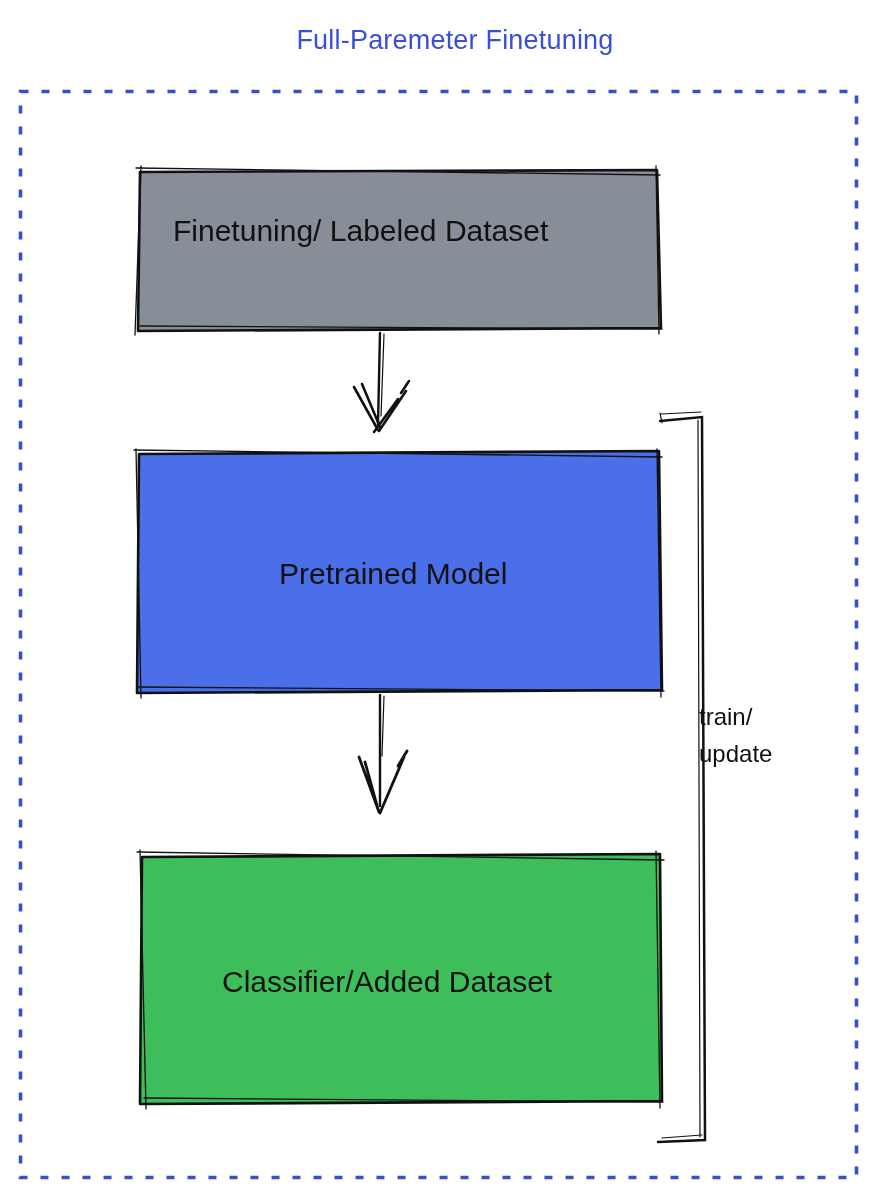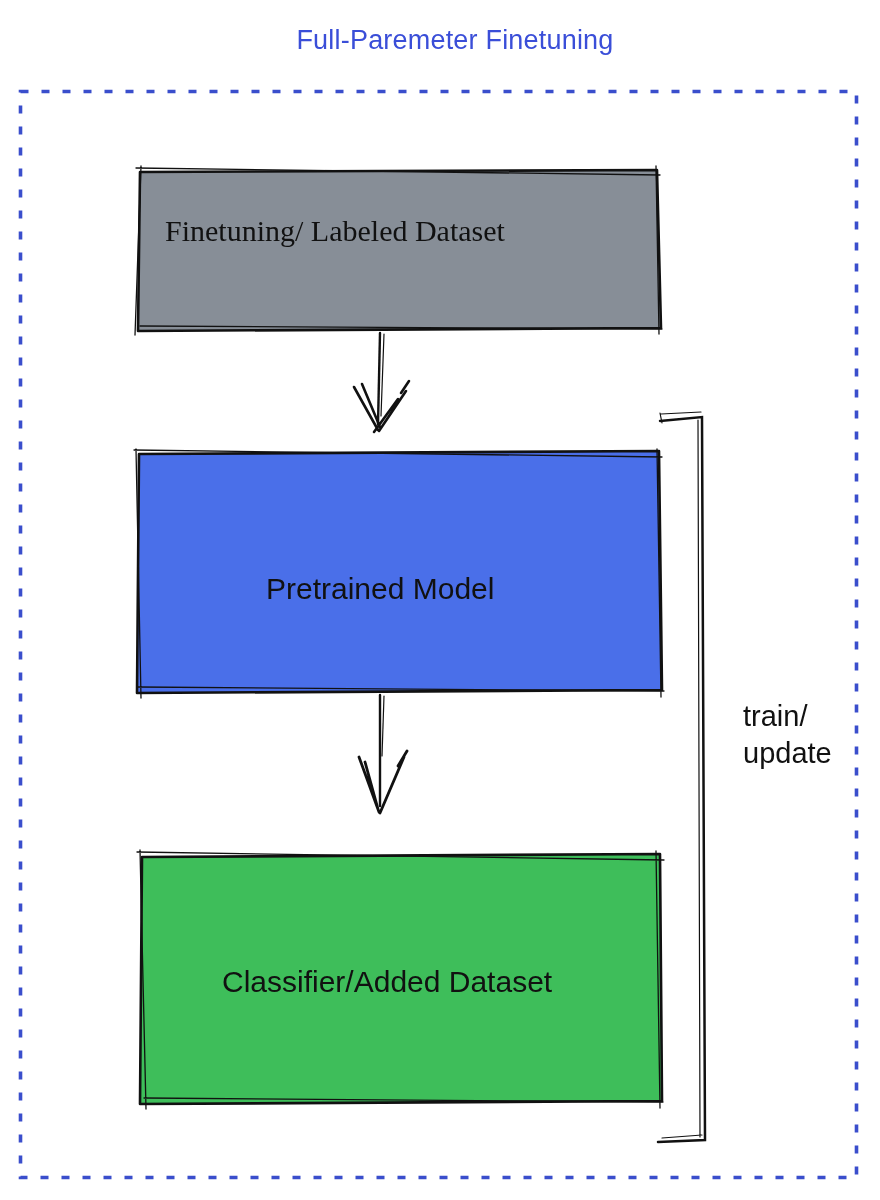--- a/index.html
+++ b/index.html
@@ -31,28 +31,28 @@
     font-size: 27px;
     color: #3a4ed8;
     letter-spacing: 0.2px;
   }
   .node-label {
     position: absolute;
     font-size: 30px;
     color: #111111;
     white-space: nowrap;
   }
-  .label-dataset   { left: 165px; top: 214px; font-family: Liberation Serif, serif; }
-  .label-pretrained{ left: 266px; top: 557px; margin-top: 15px; }
+  .label-dataset   { left: 173px; top: 214px; }
+  .label-pretrained{ left: 279px; top: 557px; }
   .label-classifier{ left: 222px; top: 965px; }
   .bracket-label {
     position: absolute;
-    left: 743px;
+    left: 699px;
     top: 698px;
-    font-size: 29px;
+    font-size: 24px;
     line-height: 37px;
     color: #111111;
     white-space: pre-line;
   }
 </style>
 </head>
 <body>
 
 <div class="canvas">
 

